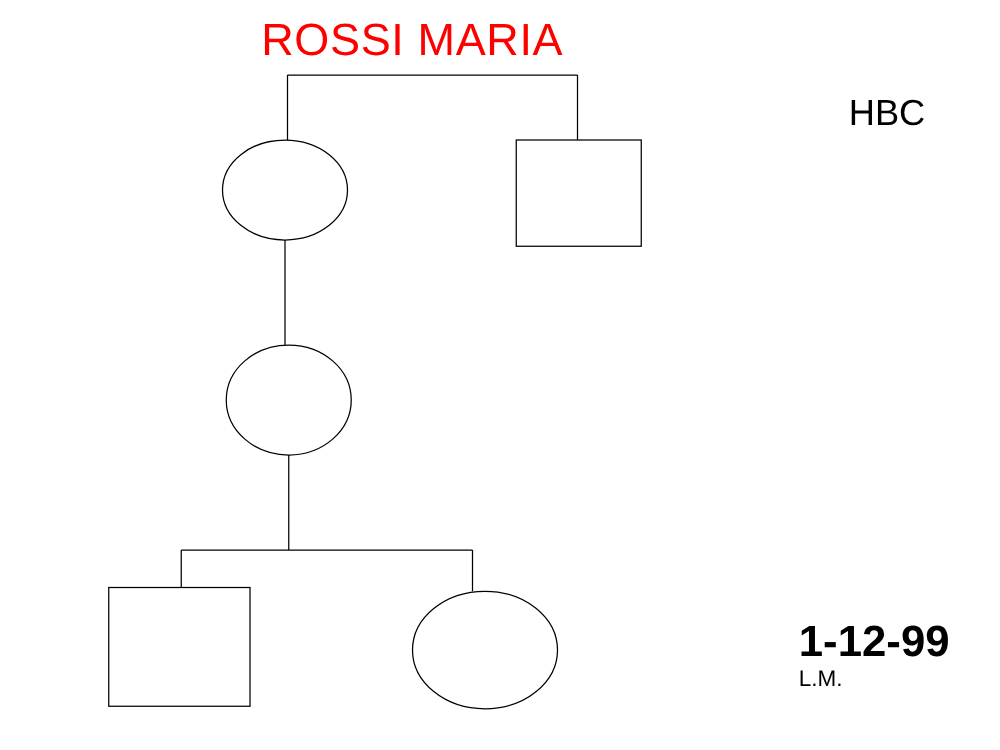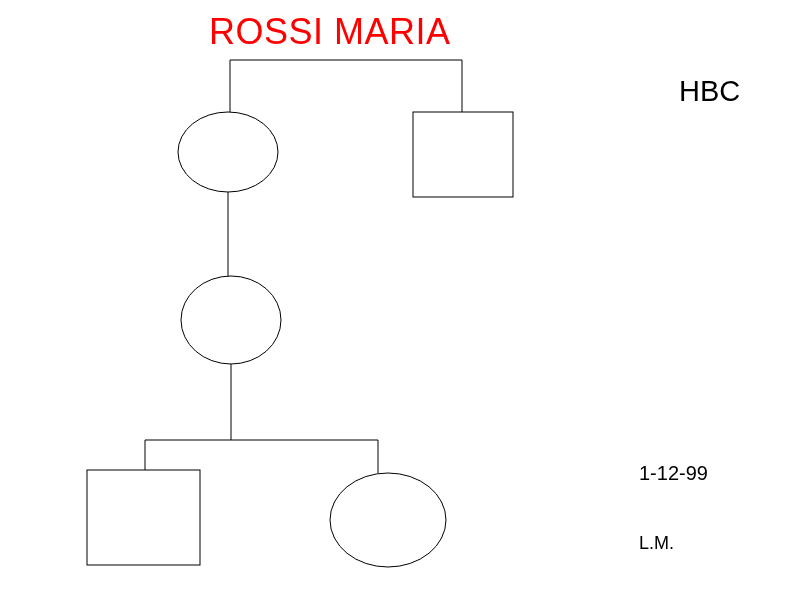--- a/index.html
+++ b/index.html
@@ -33,22 +33,23 @@
     letter-spacing: 0.5px;
   }
   .code {
     left: 679px;
     top: 29px;
     font-size: 29px;
     margin-top: 48px;
   }
   .date {
     left: 639px;
-    top: 463px;
-    font-size: 20px;
+    top: 496px;
+    font-size: 35px;
+    font-weight: bold;
   }
   .initials {
     left: 639px;
     top: 534px;
     font-size: 18px;
   }
   .shape {
     fill: #ffffff;
     stroke: #000000;
     stroke-width: 1;

